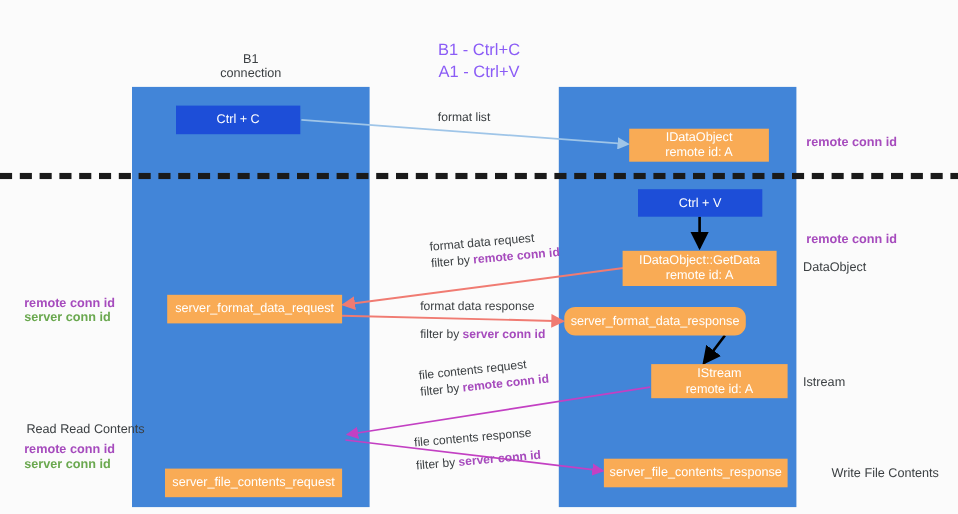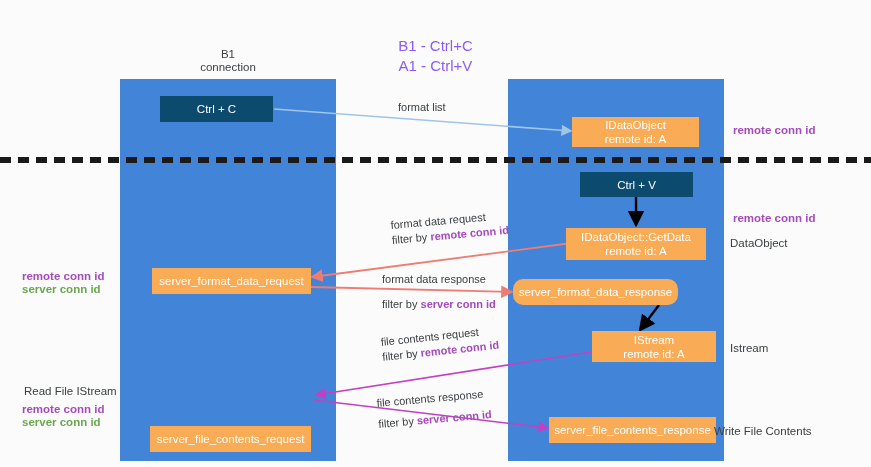--- a/index.html
+++ b/index.html
@@ -53,21 +53,21 @@
     display: flex;
     flex-direction: column;
     align-items: center;
     justify-content: center;
     text-align: center;
     color: #ffffff;
     font-size: 11.5px;
     line-height: 14px;
     white-space: pre-line;
   }
-  .node.green { background: #0c4a6e; }
+  .node.green { background: #1d4ed8; }
   .node.orange { background: #f9ab55; }
   .side-label {
     position: absolute;
     font-size: 11.5px;
     color: #3c4043;
     line-height: 14px;
     white-space: pre-line;
   }
   .side-label.purple { color: #a64bbd; font-weight: bold; }
   .side-label.green { color: #6aa84f; font-weight: bold; }
@@ -174,22 +174,22 @@
   </div>
 
   <div class="side-label purple" style="left:733px; top:123px;">remote conn id</div>
 
   <div class="side-label purple" style="left:733px; top:211px;">remote conn id</div>
 
   <div class="side-label" style="left:730px; top:236px;">DataObject</div>
 
   <div class="side-label" style="left:730px; top:341px;">Istream</div>
 
-  <div class="side-label" style="left:714px; top:424px;">Write File Contents</div>
+  <div class="side-label" style="left:756px; top:424px;">Write File Contents</div>
 
   <div class="side-label purple" style="left:22px; top:269px;">remote conn id</div>
   <div class="side-label green" style="left:22px; top:282px;">server conn id</div>
 
-  <div class="side-label" style="left:24px; top:384px;">Read File IStream</div>
+  <div class="side-label" style="left:24px; top:384px;">Read Read Contents</div>
   <div class="side-label purple" style="left:22px; top:402px;">remote conn id</div>
   <div class="side-label green" style="left:22px; top:415px;">server conn id</div>
 
 </div>
 
 </body></html>

